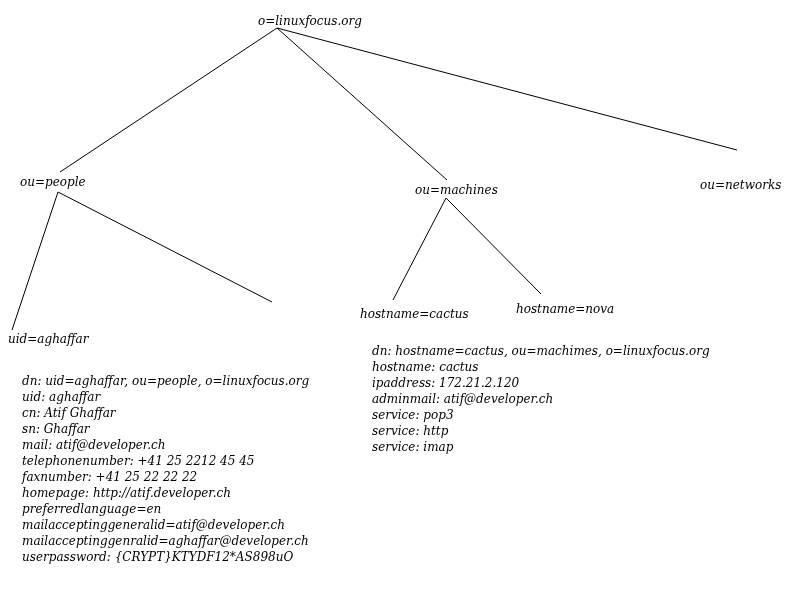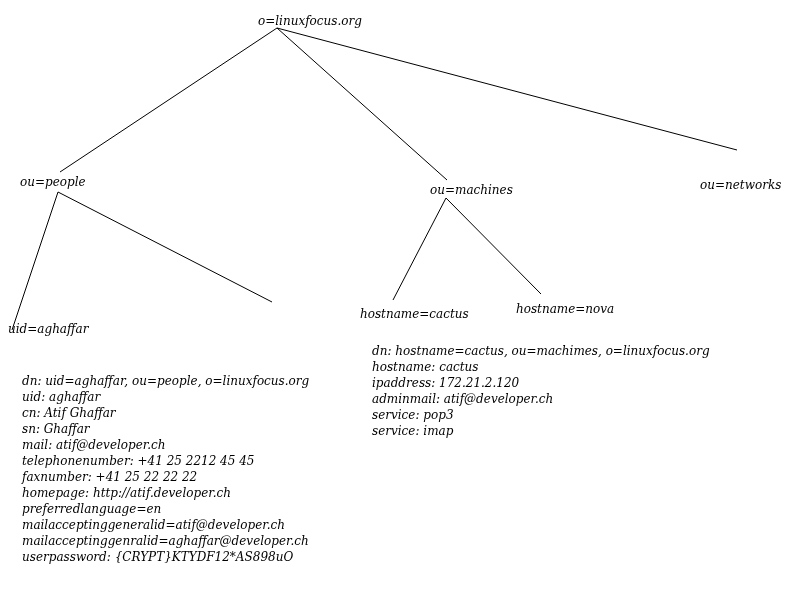--- a/index.html
+++ b/index.html
@@ -58,25 +58,25 @@
       <line x1="58" y1="192" x2="272" y2="302"></line>
       <line x1="446" y1="198" x2="393" y2="300"></line>
       <line x1="446" y1="198" x2="541" y2="294"></line>
     </g>
   </svg>
 
   <div class="node-label" style="left:258px; top:14px;">o=linuxfocus.org</div>
 
   <div class="node-label" style="left:20px; top:175px;">ou=people</div>
 
-  <div class="node-label" style="left:430px; top:183px;">ou=machines</div>
+  <div class="node-label" style="left:415px; top:183px;">ou=machines</div>
 
   <div class="node-label" style="left:700px; top:178px;font-style:italic;">ou=networks</div>
 
-  <div class="node-label" style="left:8px; top:322px;font-style:italic;">uid=aghaffar</div>
+  <div class="node-label" style="left:8px; top:332px;font-style:italic;">uid=aghaffar</div>
 
   <div class="node-label" style="left:360px; top:307px;">hostname=cactus</div>
 
   <div class="node-label" style="left:516px; top:302px;">hostname=nova</div>
 
   <div class="attr-block" style="left:22px; top:373px;">
     <span class="attr-line">dn: uid=aghaffar, ou=people, o=linuxfocus.org</span>
     <span class="attr-line">uid: aghaffar</span>
     <span class="attr-line">cn: Atif Ghaffar</span>
     <span class="attr-line">sn: Ghaffar</span>
@@ -89,16 +89,17 @@
     <span class="attr-line">mailacceptinggenralid=aghaffar@developer.ch</span>
     <span class="attr-line">userpassword: {CRYPT}KTYDF12*AS898uO</span>
   </div>
 
   <div class="attr-block" style="left:372px; top:343px;">
     <span class="attr-line">dn: hostname=cactus, ou=machimes, o=linuxfocus.org</span>
     <span class="attr-line">hostname: cactus</span>
     <span class="attr-line">ipaddress: 172.21.2.120</span>
     <span class="attr-line">adminmail: atif@developer.ch</span>
     <span class="attr-line">service: pop3</span>
+    <span class="attr-line">service: http</span>
     <span class="attr-line">service: imap</span>
   </div>
 
 </div>
 
 </body></html>

